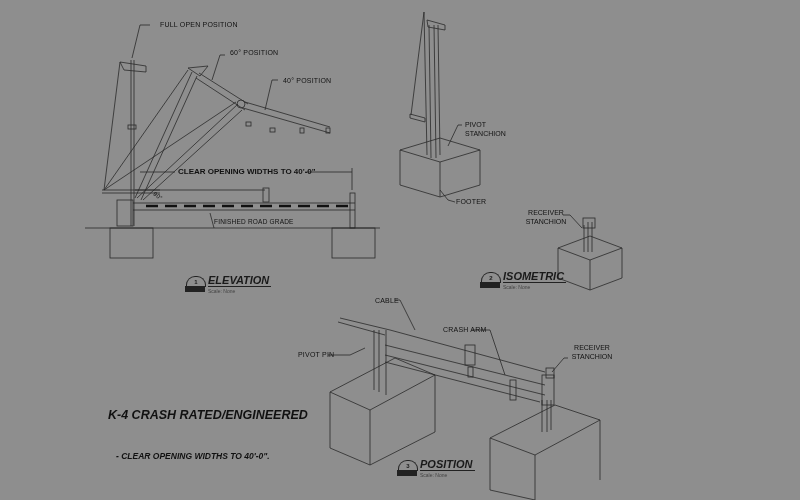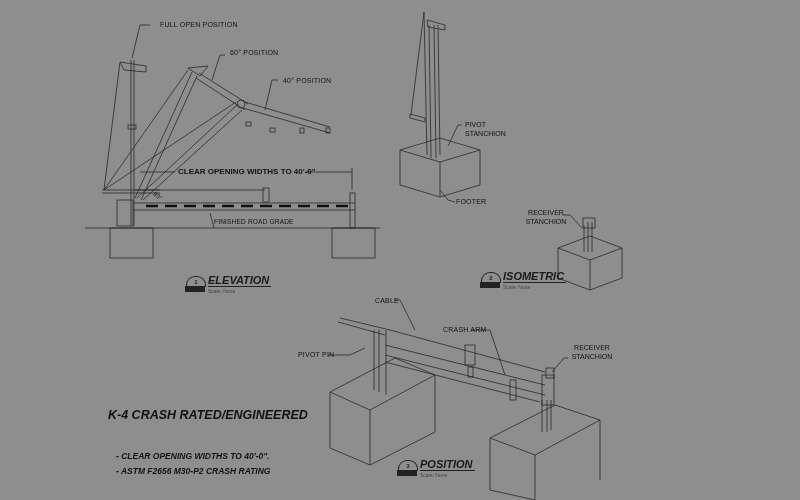--- a/index.html
+++ b/index.html
@@ -202,14 +202,13 @@
     <span class="title">POSITION</span>
     <span class="scale">Scale: None</span>
   </div>
 </div>
 
 <div class="main-title">
   <div>K-4 CRASH RATED/ENGINEERED</div>
 </div>
 <div class="bullets">
   <div>- CLEAR OPENING WIDTHS TO 40'-0".</div>
-  <div>- ASTM F2656 M30-P2 CRASH RATING</div>
 </div>
 
 </body></html>

